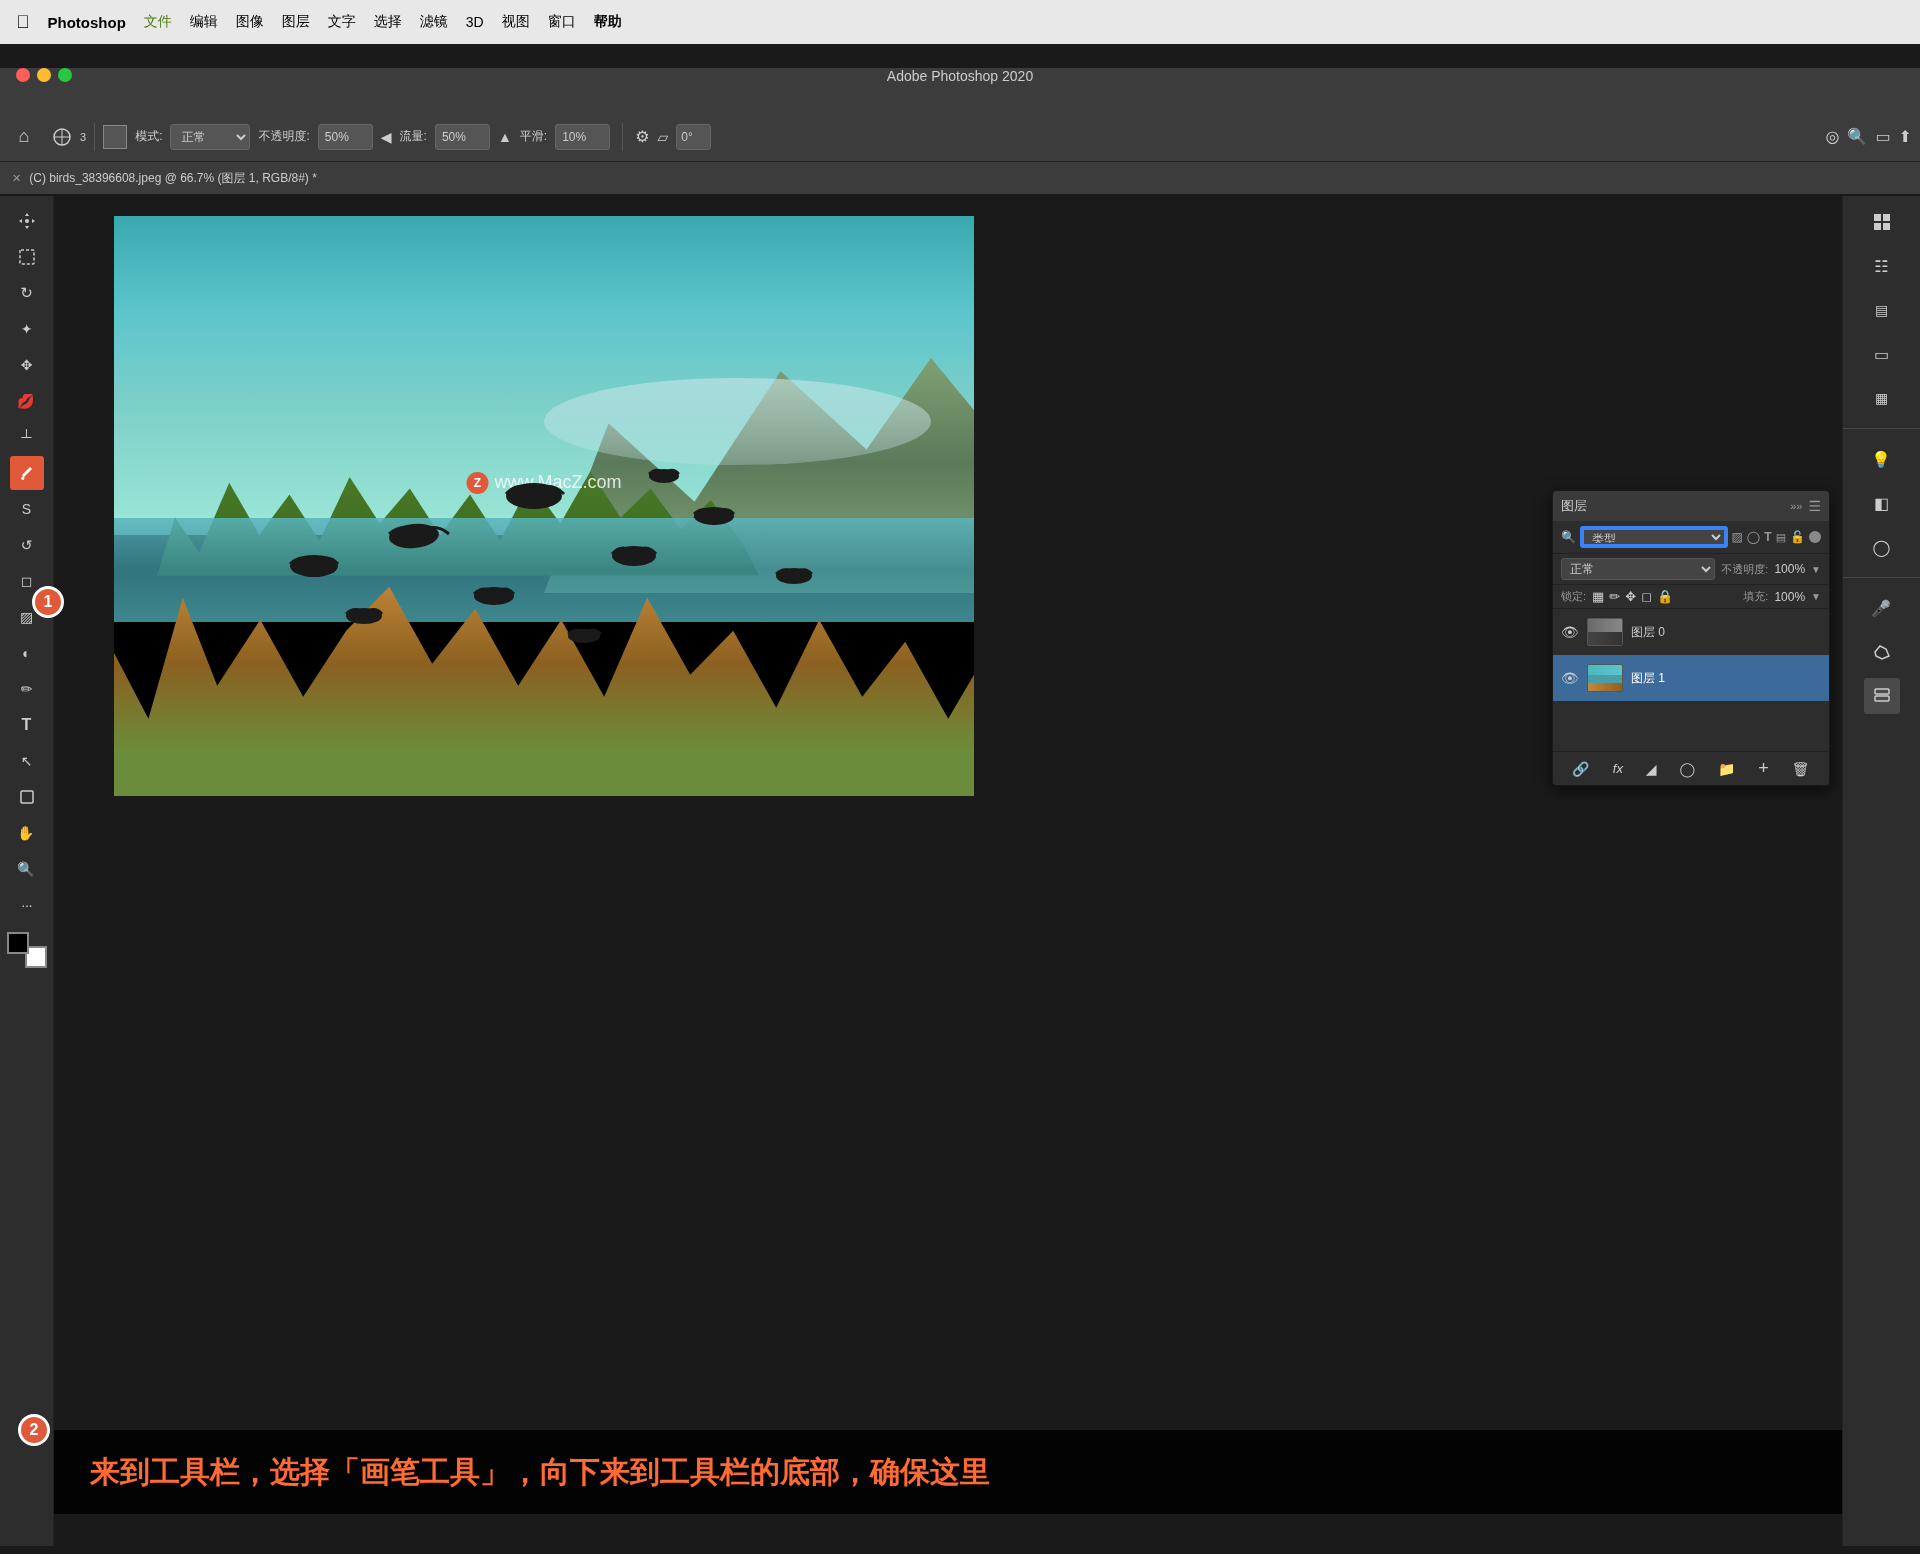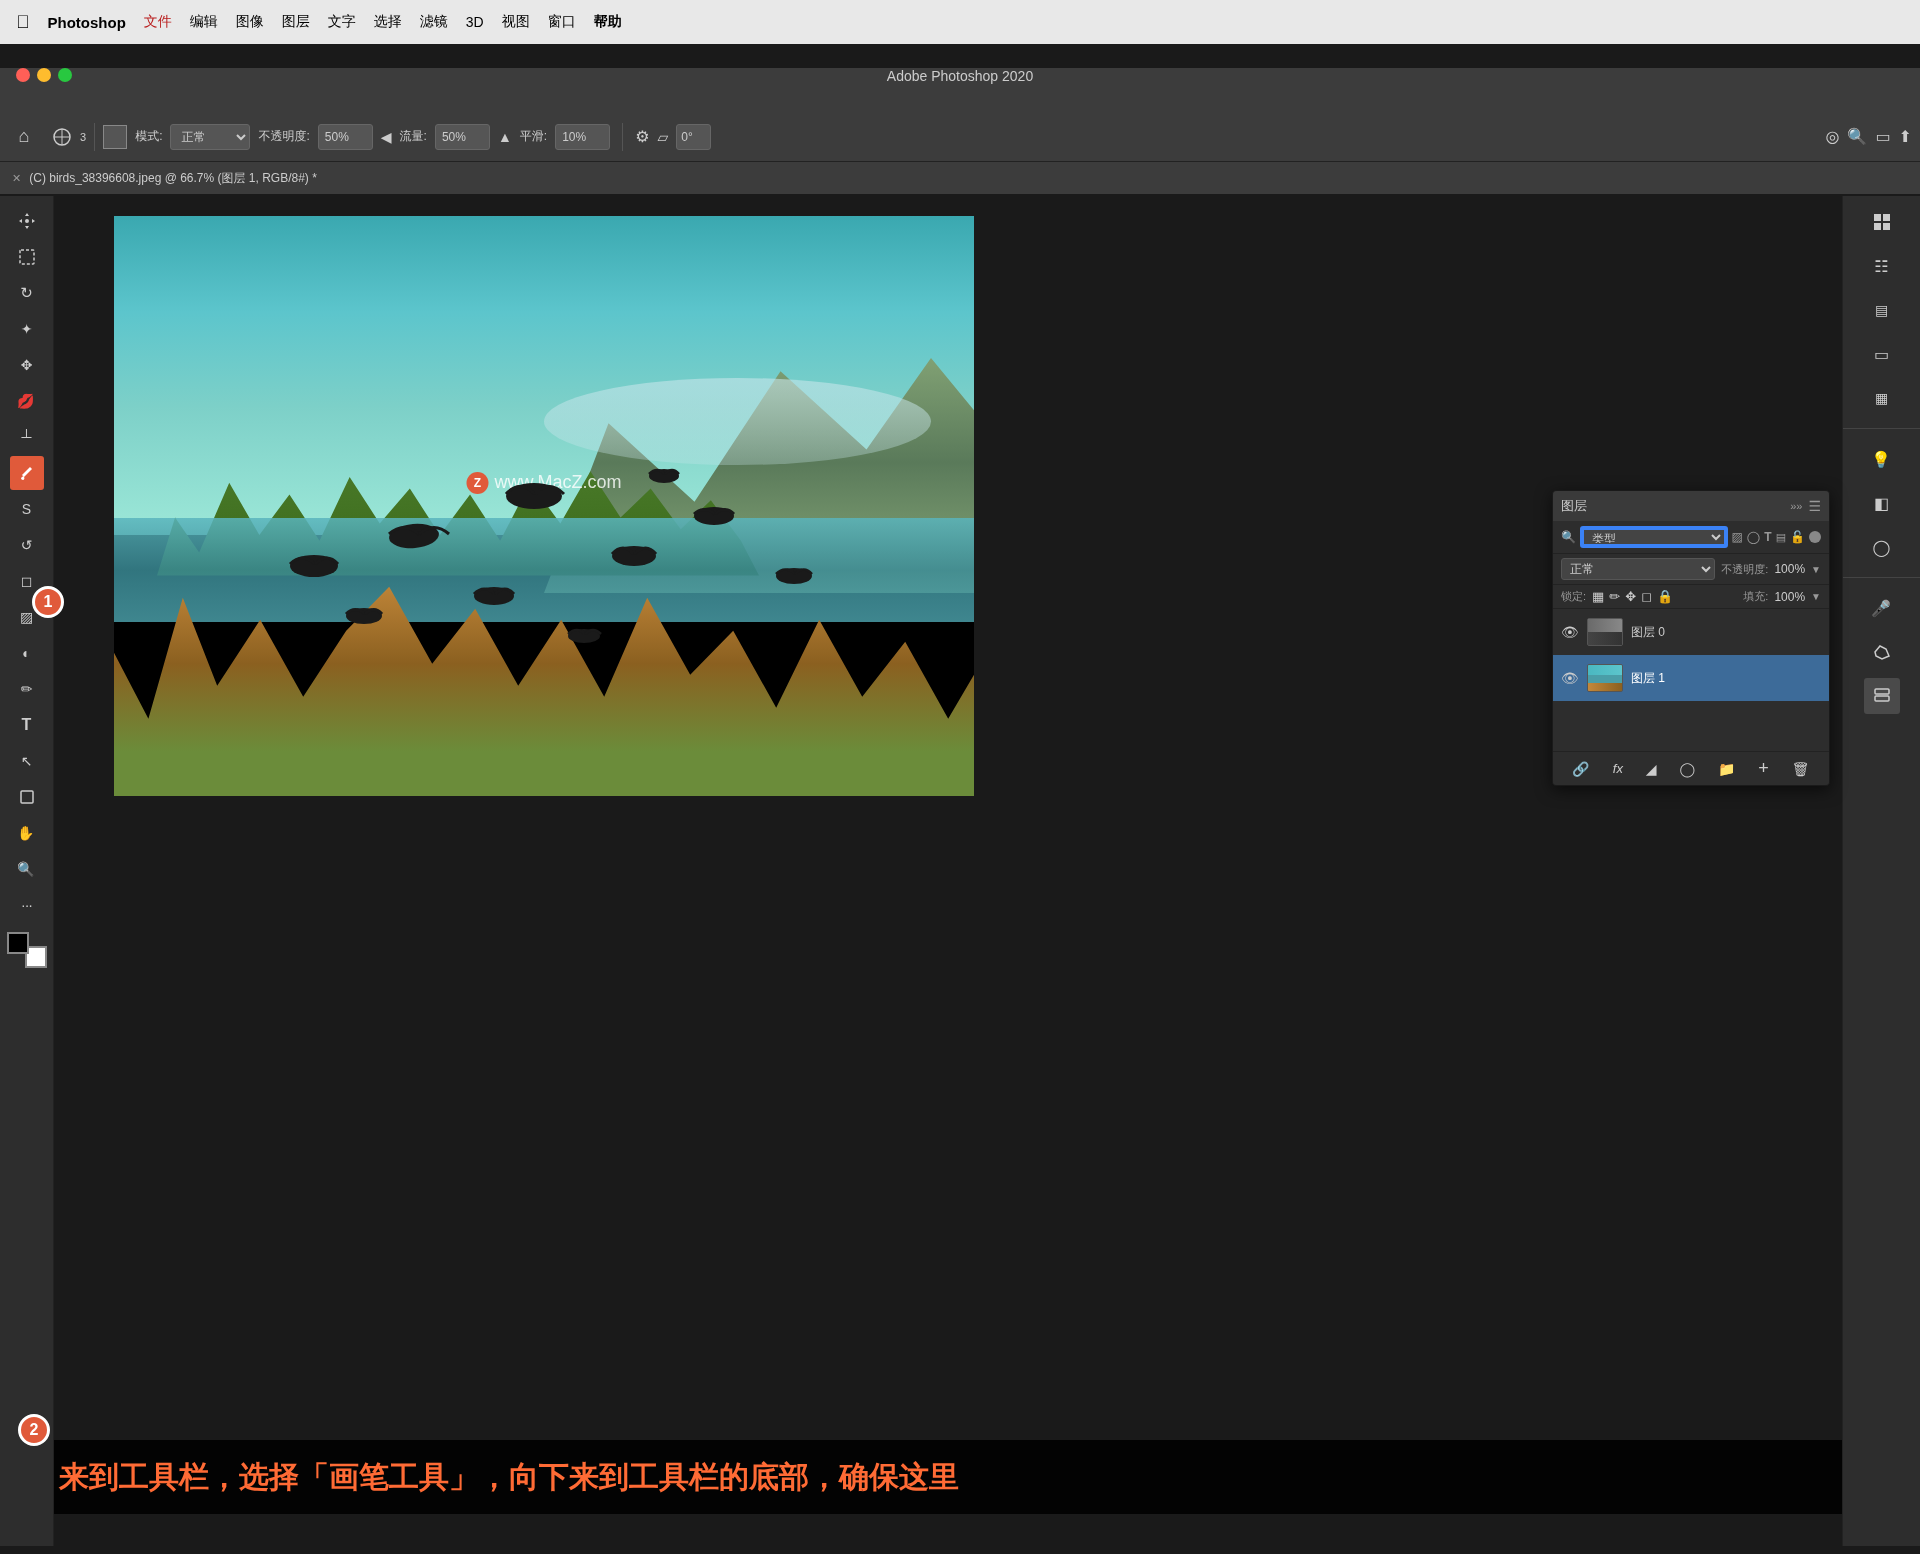--- a/index.html
+++ b/index.html
@@ -6,21 +6,21 @@
     body { background: #1a1a1a; font-family: -apple-system, "PingFang SC", "Microsoft YaHei", sans-serif; color: #ccc; width: 1920px; height: 1554px; overflow: hidden; position: relative; }
     .tool-btn { width: 34px; height: 34px; display: flex; align-items: center; justify-content: center; color: #ccc; font-size: 16px; border-radius: 3px; cursor: pointer; position: relative; }
     .tool-btn-highlighted { background: #e05a3a !important; width: 34px; height: 34px; }
   </style>
 </head>
 <body>
 
 <div style="background:#e8e8e8; height:44px; display:flex; align-items:center; padding:0 16px; gap:18px;">
   <span style="font-size:18px; color:#000;"></span>
   <span style="font-weight:700; font-size:15px; color:#000;">Photoshop</span>
-  <span style="font-size:14px; color:#b91c1c;text-align:right;">文件</span>
+  <span style="font-size:14px; color:#4d7c0f;text-align:right;">文件</span>
   <span style="font-size:14px; color:#000;">编辑</span>
   <span style="font-size:14px; color:#000;">图像</span>
   <span style="font-size:14px; color:#000;">图层</span>
   <span style="font-size:14px; color:#000;">文字</span>
   <span style="font-size:14px; color:#000;">选择</span>
   <span style="font-size:14px; color:#000;">滤镜</span>
   <span style="font-size:14px; color:#000;text-align:center;">3D</span>
   <span style="font-size:14px; color:#000;">视图</span>
   <span style="font-size:14px; color:#000;">窗口</span>
   <span style="font-size:14px; color:#000;font-weight:bold;">帮助</span>
@@ -194,21 +194,21 @@
           <path d="M662 358 Q671 349 681 358" stroke="#1a1a1a" stroke-width="2.5" fill="none"></path>
           <path d="M681 358 Q690 349 698 358" stroke="#1a1a1a" stroke-width="2.5" fill="none"></path>
 
           <ellipse cx="550" cy="260" rx="15" ry="7"></ellipse>
           <path d="M535 258 Q543 250 551 258" stroke="#1a1a1a" stroke-width="2.5" fill="none"></path>
           <path d="M551 258 Q558 250 565 258" stroke="#1a1a1a" stroke-width="2.5" fill="none"></path>
         </g>
       </svg>
     </div>
 
-    <div style="position:absolute; bottom:32px; left:0; right:0; height:74px; background:rgba(0,0,0,0.88); display:flex; align-items:center; padding:0 5px;">
+    <div style="position:absolute; bottom:32px; left:0; right:0; height:84px; background:rgba(0,0,0,0.88); display:flex; align-items:center; padding:0 36px;">
       <span style="color:#ff6b35; font-size:30px; font-weight:bold;">来到工具栏，选择「画笔工具」，向下来到工具栏的底部，确保这里</span>
     </div>
 
   </div>
 
   <div style="width:78px; background:#2d2d2d; display:flex; flex-direction:column; align-items:center; padding-top:8px; gap:8px; border-left:1px solid #222; flex-shrink:0;">
     <div style="width:36px; height:36px; display:flex; align-items:center; justify-content:center; color:#ccc; font-size:16px;">
       <svg width="20" height="20" viewBox="0 0 20 20" fill="#ccc">
           <rect x="2" y="2" width="7" height="7"></rect>
           <rect x="11" y="2" width="7" height="7"></rect>

